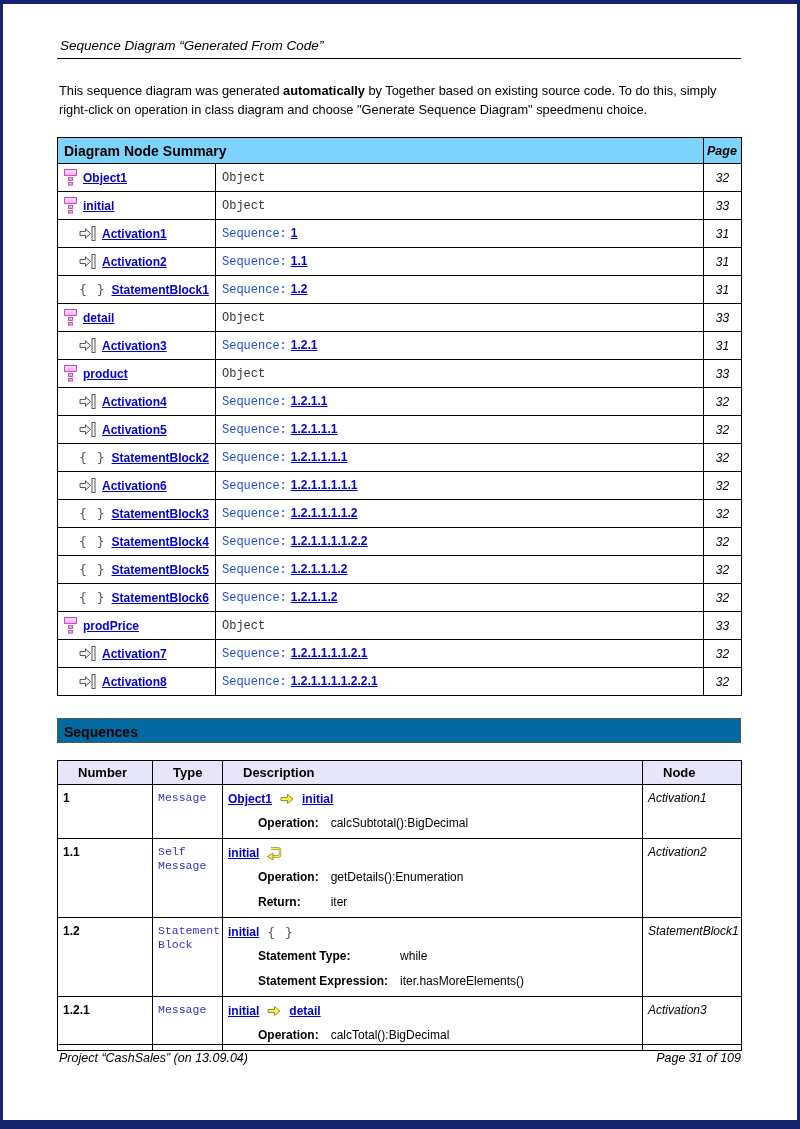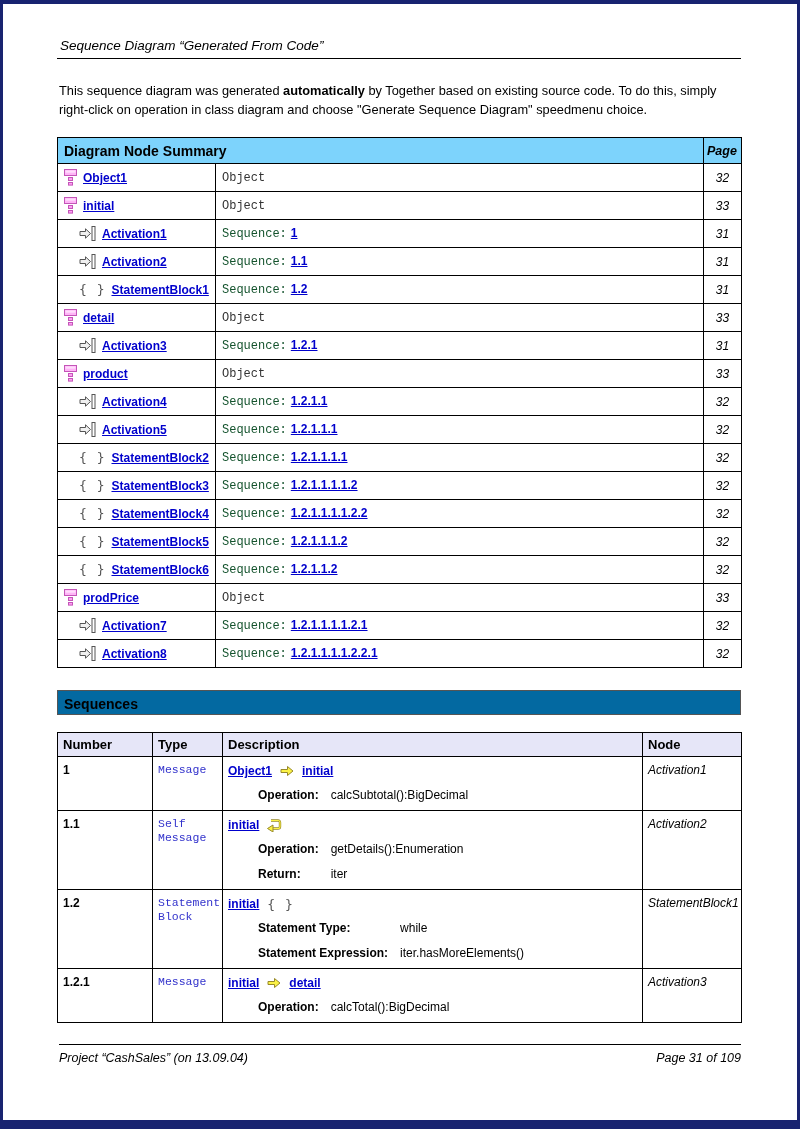--- a/index.html
+++ b/index.html
@@ -44,39 +44,39 @@
   a.nodelink,a.seqlink,a.plink{
     color:#0000cc;font-weight:bold;font-size:12px;
     text-decoration:underline;cursor:pointer;
   }
   td.c-desc{
     padding:1px 6px;
     font-family:"Liberation Mono","DejaVu Sans Mono",monospace;
     font-size:12px;
   }
   .lbl-obj{color:#333;}
-  .lbl-seq{color:#14532d;}
+  .lbl-seq{color:#1d4ed8;}
   td.c-desc a.seqlink{font-family:"Liberation Sans",sans-serif;margin-left:4px;}
   td.c-page{text-align:center;font-style:italic;font-size:12px;}
   
   .band2{
     margin-top:22px;width:684px;box-sizing:border-box;
     background:#0369a1;border:1px solid #555;
     font-size:14px;font-weight:bold;
     padding:5px 6px;height:25px;
   }
   
   table.seqs{
     border-collapse:collapse;table-layout:fixed;
     width:684px;margin-top:17px;
   }
   table.seqs th{
     background:#e6e6f8;border:1px solid #000;
     text-align:left;font-size:13px;font-weight:bold;
-    padding:4px 5px;height:24px;box-sizing:border-box;
+    padding:4px 20px;height:24px;box-sizing:border-box;
   }
   table.seqs td{
     border:1px solid #000;vertical-align:top;
     padding:6px 5px;box-sizing:border-box;
   }
   td.s-num{font-weight:bold;font-size:12px;}
   td.s-type{
     font-family:"Liberation Mono","DejaVu Sans Mono",monospace;
     font-size:11.5px;color:#3333cc;line-height:14px;
   }
@@ -290,20 +290,35 @@
                 <a class="nodelink">StatementBlock2</a>
               </div>
             </td>
             <td class="c-desc"><span class="lbl-seq">Sequence:</span><a class="seqlink">1.2.1.1.1.1</a></td>
             <td class="c-page">32</td>
           </tr>
           <tr>
             <td class="c-name">
               <div class="namewrap ind1">
                 <span class="icon">
+                  <svg width="17" height="15" viewBox="0 0 17 15">
+                    <path d="M1 5.5 H6.5 V2.8 L11.5 7.5 L6.5 12.2 V9.5 H1 Z" fill="#f0f0f0" stroke="#555"></path>
+                    <rect x="13" y="0.5" width="3" height="14" fill="#ffffff" stroke="#555"></rect>
+                  </svg>
+                </span>
+                <a class="nodelink">Activation6</a>
+              </div>
+            </td>
+            <td class="c-desc"><span class="lbl-seq">Sequence:</span><a class="seqlink">1.2.1.1.1.1.1</a></td>
+            <td class="c-page">32</td>
+          </tr>
+          <tr>
+            <td class="c-name">
+              <div class="namewrap ind1">
+                <span class="icon">
                   <span class="brace">{ }</span>
                 </span>
                 <a class="nodelink">StatementBlock3</a>
               </div>
             </td>
             <td class="c-desc"><span class="lbl-seq">Sequence:</span><a class="seqlink">1.2.1.1.1.1.2</a></td>
             <td class="c-page">32</td>
           </tr>
           <tr>
             <td class="c-name">

